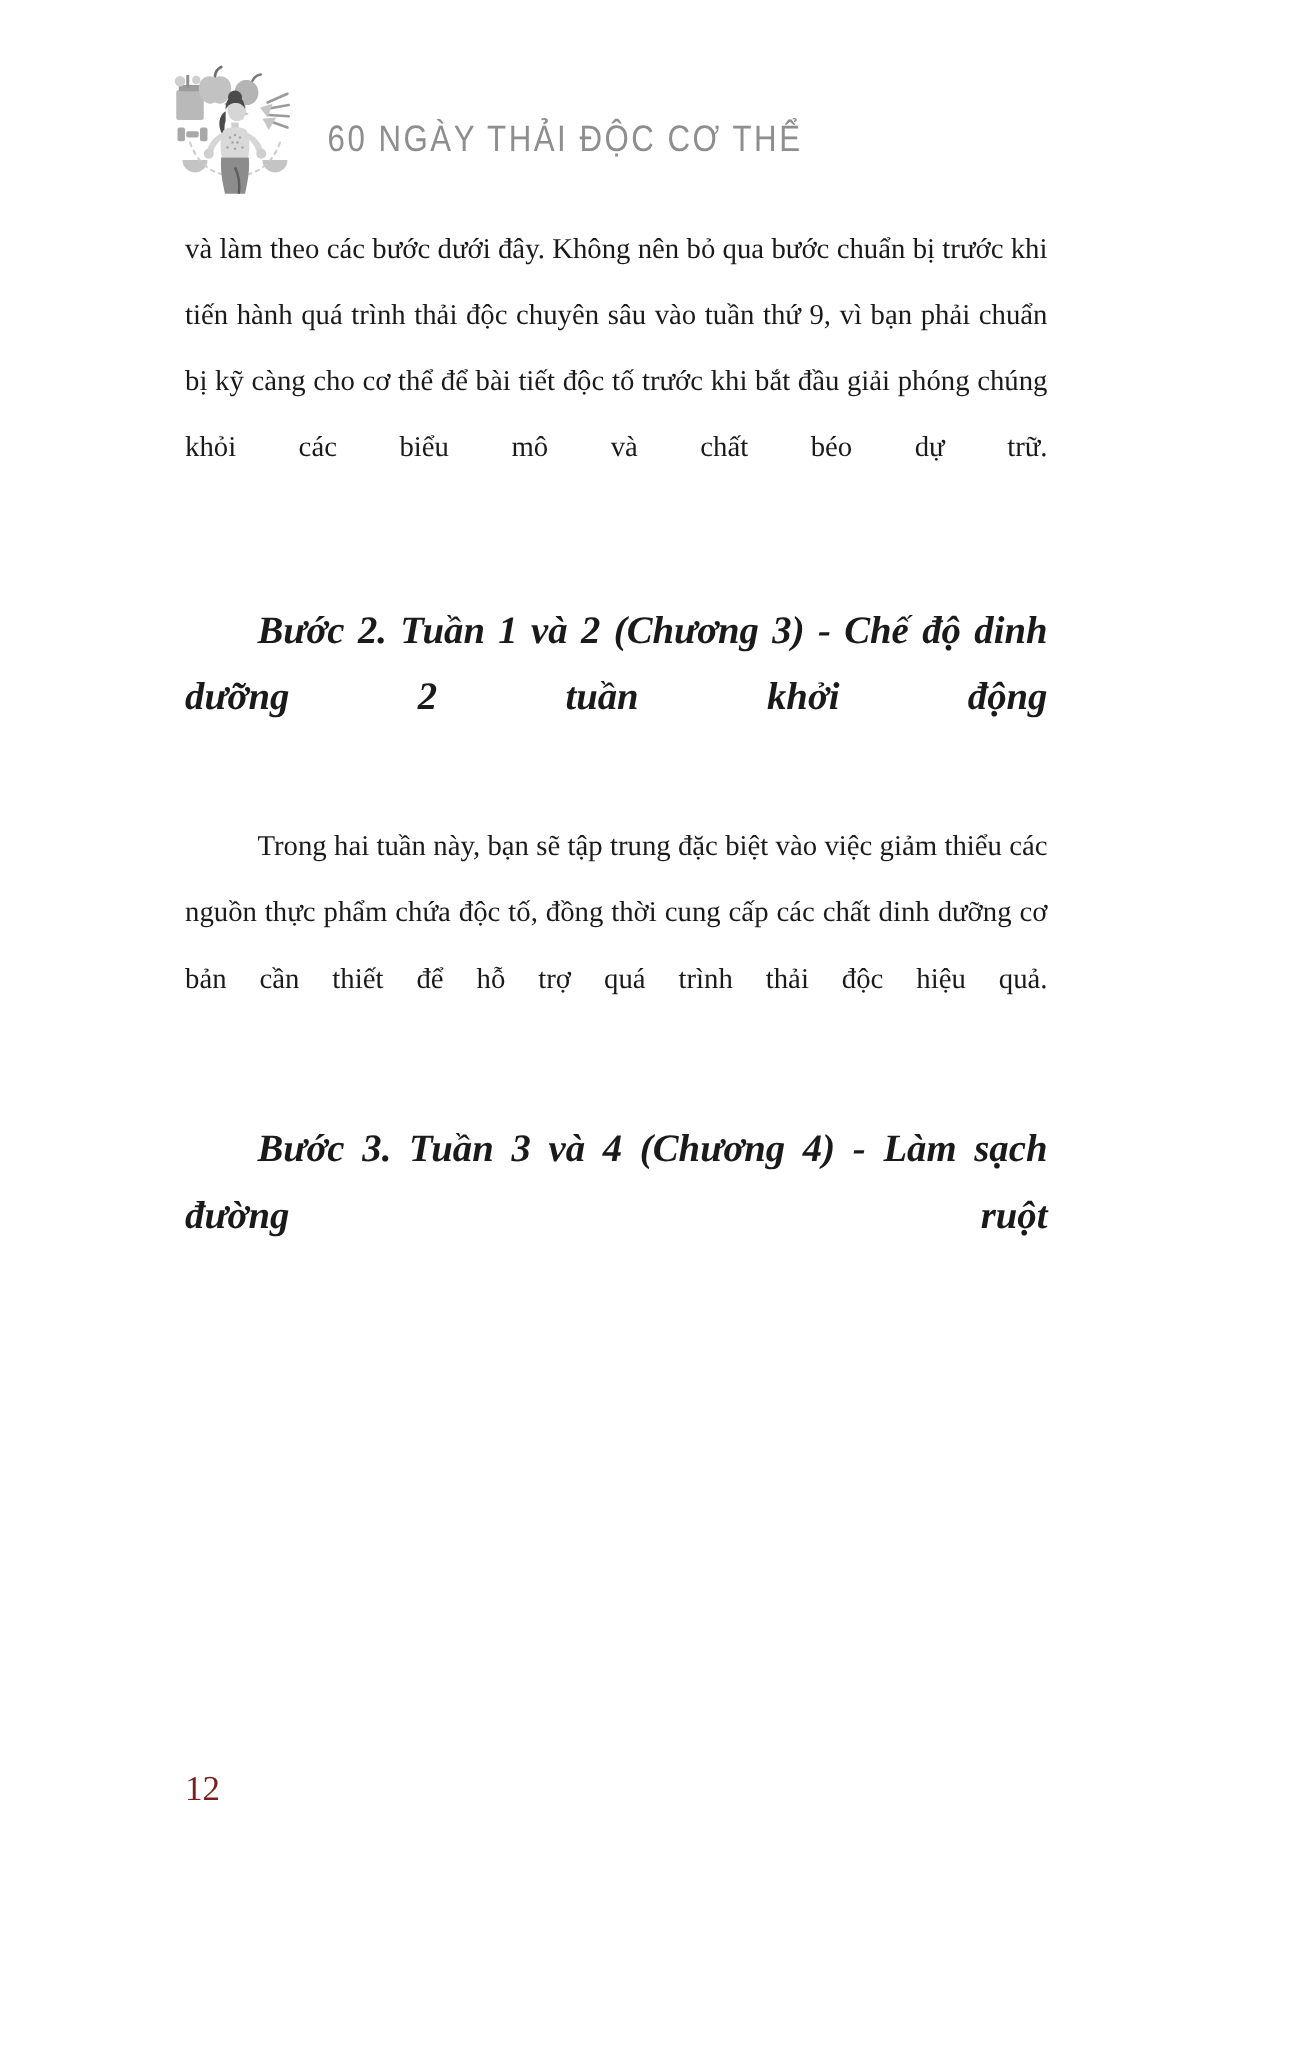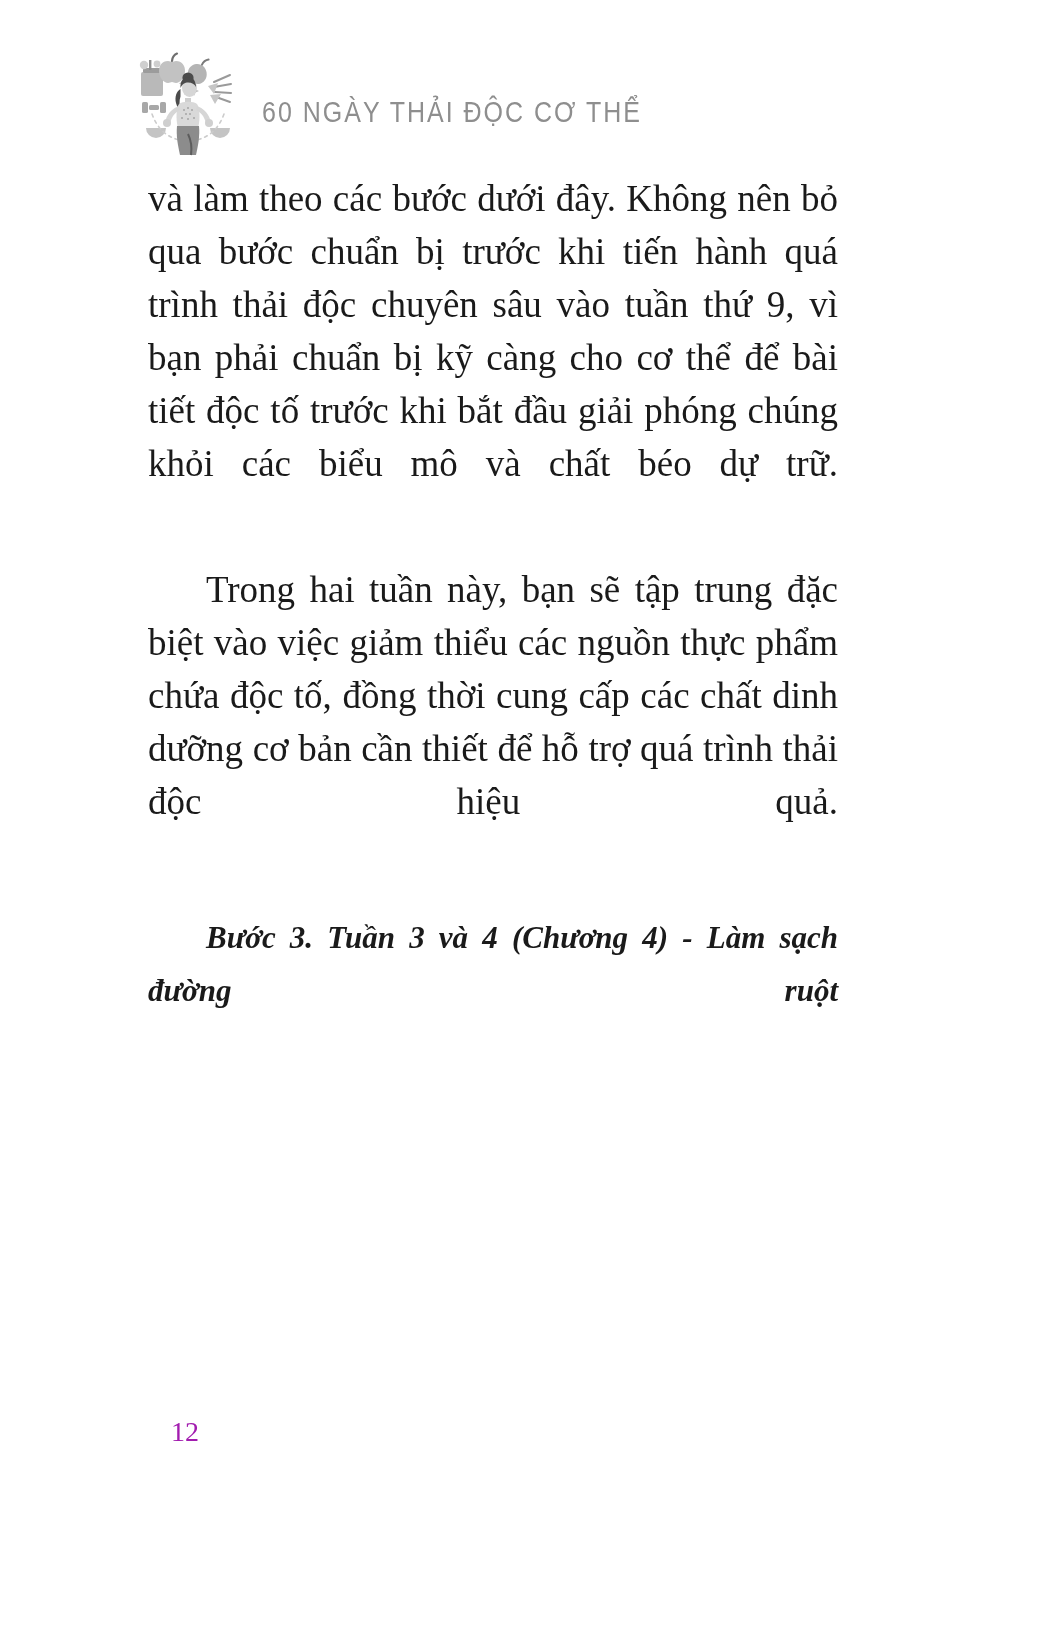--- a/index.html
+++ b/index.html
@@ -51,21 +51,21 @@
   
   .content {
     position: absolute;
     left: 148px;
     top: 172px;
     width: 690px;
   }
 
   p.body-par {
     margin: 0 0 0 0;
-    font-size: 37px;
+    font-size: 23px;
     line-height: 53px;
     text-align: justify;
     text-justify: inter-word;
     text-indent: 58px;
     hyphens: none;
   }
   p.body-par.noindent { text-indent: 0; }
 
   p.step-heading {
     margin: 20px 0 14px 0;
@@ -85,22 +85,21 @@
   }
   .spacer-xs { height: 10px; }
 
   
   .folio {
     position: absolute;
     left: 148px;
     top: 1414px;
     font-size: 28px;
     line-height: 36px;
-    color: #a21caf;
-    margin-left: 23px;
+    color: #7f1d1d;
   }
 </style>
 </head>
 <body>
 
 <div class="page">
 
   <div class="running-header">
 
     <div class="header-logo">
@@ -198,20 +197,21 @@
   <div class="content">
 
     <p class="body-par noindent">và làm theo các bước dưới đây. Không nên bỏ qua bước chuẩn bị trước khi tiến hành quá trình thải độc chuyên sâu vào tuần thứ 9, vì bạn phải chuẩn bị kỹ càng cho cơ thể để bài tiết độc tố trước khi bắt đầu giải phóng chúng khỏi các biểu mô và chất béo dự trữ.</p>
 
     <div class="spacer-xs"></div>
 
 
 
     <div class="spacer-xs"></div>
 
+    <p class="step-heading">Bước 2. Tuần 1 và 2 (Chương 3) - Chế độ dinh dưỡng 2 tuần khởi động</p>
 
     <p class="body-par">Trong hai tuần này, bạn sẽ tập trung đặc biệt vào việc giảm thiểu các nguồn thực phẩm chứa độc tố, đồng thời cung cấp các chất dinh dưỡng cơ bản cần thiết để hỗ trợ quá trình thải độc hiệu quả.</p>
 
     <div class="spacer-xs"></div>
 
     <p class="step-heading">Bước 3. Tuần 3 và 4 (Chương 4) - Làm sạch đường ruột</p>
 
   </div>
 
   <div class="folio">12</div>

